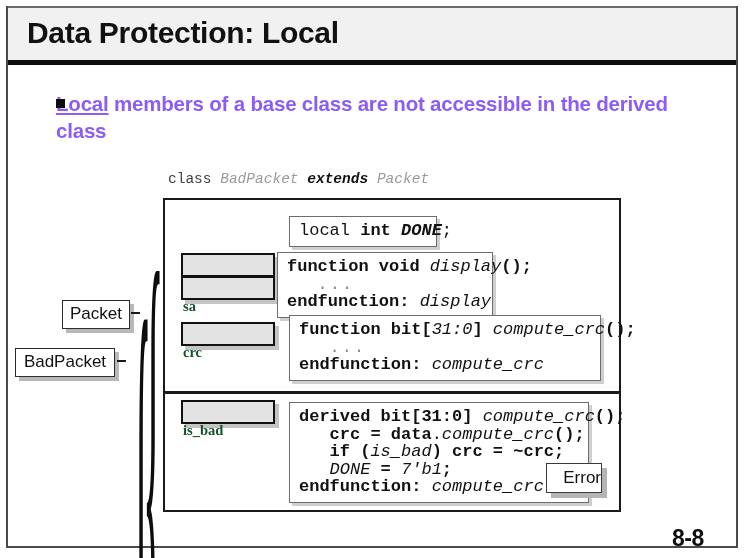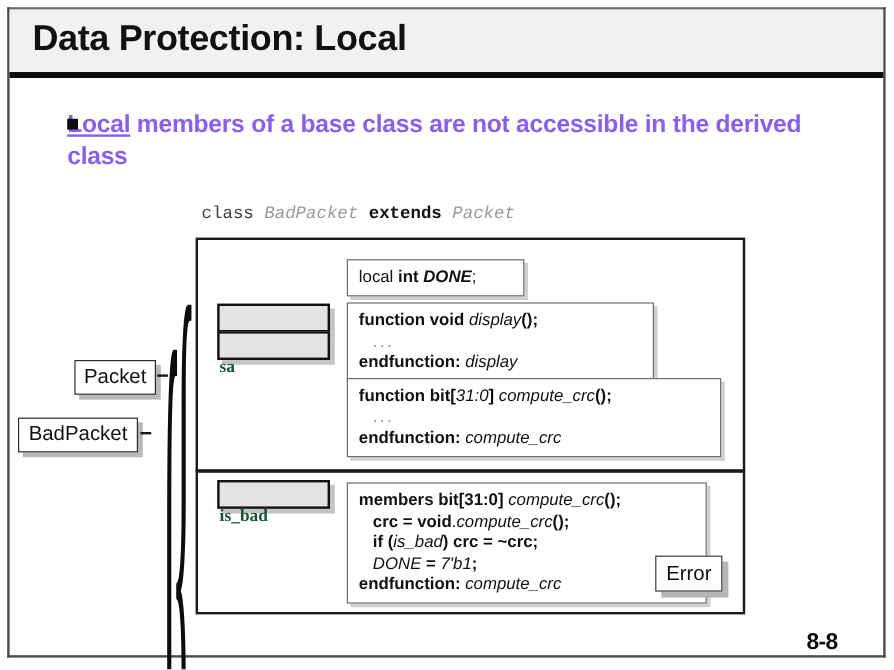--- a/index.html
+++ b/index.html
@@ -105,21 +105,21 @@
     position: absolute;
     left: 168px;
     top: 171px;
     font-family: "Liberation Mono", monospace;
     font-size: 14.5px;
     white-space: nowrap;
     color: #9c9c9c;
   }
   .class-decl .kw-gray { color: #404040; }
   .class-decl .id-gray { color: #9a9a9a; font-style: italic; }
-  .class-decl .kw-bold { color: #111111; font-weight: bold; }
+  .class-decl .kw-bold { color: #111111; font-weight: bold; font-style: italic; }
 
   
   .diagram-box {
     position: absolute;
     left: 163px;
     top: 198px;
     width: 458px;
     height: 314px;
     border: 2px solid #1a1a1a;
     box-sizing: border-box;
@@ -210,29 +210,29 @@
   .mb-crc  { left: 181px; top: 322px; width: 94px; height: 20px; }
   .mb-isbad{ left: 181px; top: 400px; width: 94px; height: 20px; }
 
   
   .code-box {
     position: absolute;
     background: #ffffff;
     border: 1.6px solid #6d6d6d;
     box-shadow: 3px 3px 0 #cfcfcf;
     box-sizing: border-box;
-    font-family: Liberation Sans, sans-serif;
-    font-size: 14px;
+    font-family: Liberation Mono, monospace;
+    font-size: 17px;
     line-height: 17.5px;
     color: #111111;
     padding: 5px 10px 6px 9px;
     white-space: pre;
   }
   .cb-local    { left: 289px; top: 216px; width: 148px; }
-  .cb-display  { left: 289px; top: 252px; width: 256px; }
+  .cb-display  { left: 277px; top: 252px; width: 216px; }
   .cb-crc      { left: 289px; top: 315px; width: 312px; }
   .cb-badcrc   { left: 289px; top: 402px; width: 300px; }
 
   .kw  { font-weight: bold; }
   .idi { font-style: italic; }
   .idb { font-weight: bold; font-style: italic; }
   .dots { color: #8a8a8a; letter-spacing: 2px; }
 
   
   .error-box {
@@ -240,30 +240,30 @@
     left: 546px;
     top: 463px;
     width: 56px;
     height: 30px;
     background: #ffffff;
     border: 1.4px solid #3a3a3a;
     box-shadow: 5px 5px 0 #b5b5b5;
     box-sizing: border-box;
     font-size: 17px;
     color: #111111;
-    text-align: center;
+    text-align: right;
     line-height: 28px;
   }
 
   
   .page-num {
     position: absolute;
     left: 672px;
     top: 525px;
-    font-size: 19px;
+    font-size: 23px;
     font-weight: bold;
     color: #0d0d0d;
     letter-spacing: -0.5px;
   }
   .watermark {
     position: absolute;
     left: 600px;
     top: 531px;
     font-size: 13px;
     color: #c3c3c3;
@@ -297,34 +297,35 @@
   <div class="side-label label-packet">Packet</div>
   <div class="tick tick-packet"></div>
   <div class="side-label label-badpacket">BadPacket</div>
   <div class="tick tick-badpacket"></div>
 
   <div class="diagram-box"></div>
   <div class="diagram-divider"></div>
 
   <div class="member-box mb-da">da</div>
   <div class="member-box mb-sa">sa</div>
+  <div class="member-box mb-crc">crc</div>
   <div class="member-box mb-isbad">is_bad</div>
 
   <div class="code-box cb-local"><span>local </span><span class="kw">int </span><span class="idb">DONE</span><span>;</span></div>
 
   <div class="code-box cb-display"><span class="kw">function void </span><span class="idi">display</span><span class="kw">();</span>
    <span class="dots">...</span>
 <span class="kw">endfunction: </span><span class="idi">display</span></div>
 
   <div class="code-box cb-crc"><span class="kw">function bit[</span><span class="idi">31:0</span><span class="kw">] </span><span class="idi">compute_crc</span><span class="kw">();</span>
    <span class="dots">...</span>
 <span class="kw">endfunction: </span><span class="idi">compute_crc</span></div>
 
-  <div class="code-box cb-badcrc"><span class="kw">members bit[31:0] </span><span class="idi">compute_crc</span><span class="kw">();</span>
-   <span class="kw">crc = void</span><span>.</span><span class="idi">compute_crc</span><span class="kw">();</span>
+  <div class="code-box cb-badcrc"><span class="kw">derived bit[31:0] </span><span class="idi">compute_crc</span><span class="kw">();</span>
+   <span class="kw">crc = data</span><span>.</span><span class="idi">compute_crc</span><span class="kw">();</span>
    <span class="kw">if (</span><span class="idi">is_bad</span><span class="kw">) crc = ~crc;</span>
    <span class="idi">DONE</span><span class="kw"> = </span><span class="idi">7'b1</span><span class="kw">;</span>
 <span class="kw">endfunction: </span><span class="idi">compute_crc</span></div>
 
   <div class="error-box">Error</div>
 
   <div class="page-num">8-8</div>
 
 </div>
 

